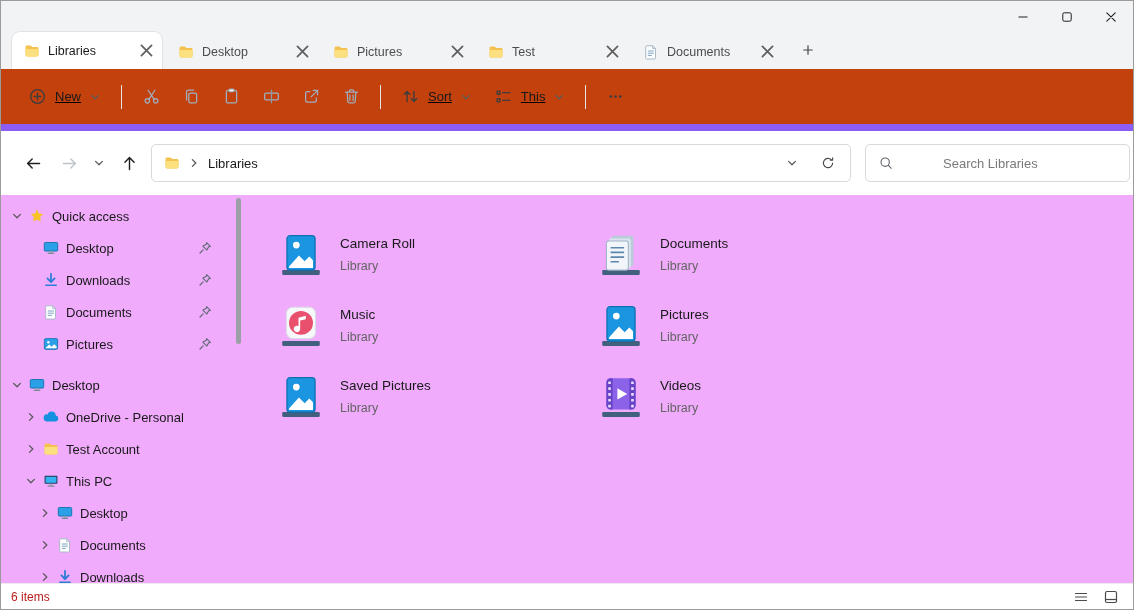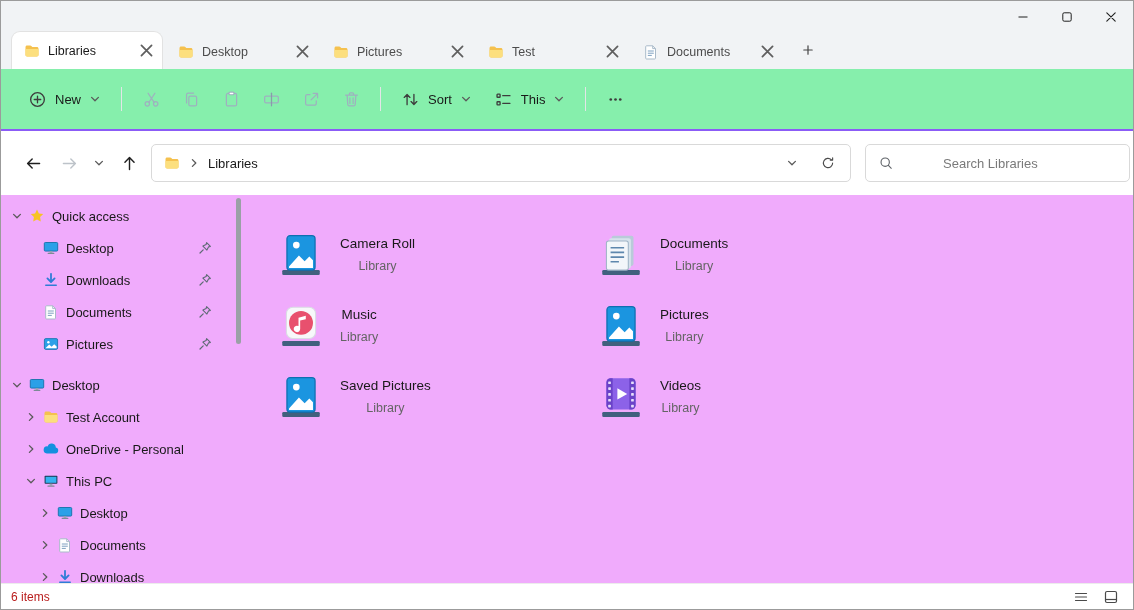--- a/index.html
+++ b/index.html
@@ -9,21 +9,21 @@
 .window{width:1134px;height:610px;border:1px solid #9b9b9b;display:flex;flex-direction:column;background:#fff;overflow:hidden;}
 .titlebar{position:relative;height:68px;flex:none;background:#f1f3f5;}
 .tab-strip{display:flex;align-items:flex-end;height:100%;padding-left:10px;}
 .tab{width:152px;height:35px;margin-right:3px;display:flex;align-items:center;gap:8px;padding:0 6px 0 12px;border-radius:9px 9px 0 0;font-size:12.5px;color:#4c4c4c;}
 .tab.active{background:#fff;height:38px;border:1px solid #e2e2e2;border-bottom:none;color:#191919;}
 .tab-label{flex:1;white-space:nowrap;overflow:hidden;text-overflow:ellipsis;}
 .tab-close{width:19px;height:19px;border-radius:4px;display:flex;align-items:center;justify-content:center;flex:none;}
 .new-tab-btn{width:28px;height:28px;margin:0 0 5px 8px;border:none;background:transparent;border-radius:5px;display:flex;align-items:center;justify-content:center;}
 .win-controls{position:absolute;top:0;right:0;display:flex;}
 .win-btn{width:44px;height:31px;border:none;background:transparent;display:flex;align-items:center;justify-content:center;}
-.toolbar{height:62px;flex:none;background:#86efac;border-bottom:2px solid #8b5cf6;display:flex;align-items:center;padding:0 16px;}
+.toolbar{height:62px;flex:none;background:#c2410c;border-bottom:7px solid #8b5cf6;display:flex;align-items:center;padding:0 16px;text-decoration:underline;}
 .tb-btn{display:flex;align-items:center;gap:8px;height:38px;padding:0 11px;border:none;background:transparent;border-radius:5px;font-size:13px;color:#191919;}
 .tb-actions{display:flex;align-items:center;}
 .tb-icon-btn{width:40px;height:38px;border:none;background:transparent;border-radius:5px;display:flex;align-items:center;justify-content:center;}
 .divider{width:1px;height:24px;background:#e3e5e7;margin:0 9px;flex:none;}
 .addressrow{height:64px;flex:none;background:#fff;display:flex;align-items:center;padding:0 14px;}
 .nav-btn{width:36px;height:34px;border:none;background:transparent;border-radius:5px;display:flex;align-items:center;justify-content:center;flex:none;}
 .nav-btn.narrow{width:24px;}
 .address-box{width:700px;height:38px;margin-left:4px;border:1px solid #d9d9d9;border-radius:5px;background:#fff;display:flex;align-items:center;padding:0 8px 0 12px;gap:8px;flex:none;}
 .address-path{font-size:13px;color:#191919;}
 .spacer{flex:1;}
@@ -40,21 +40,21 @@
 .side-row.level2{padding-left:38px;}
 .side-row.section-gap{margin-top:9px;}
 .tree-chevron{width:12px;height:12px;flex:none;margin-right:6px;display:flex;align-items:center;justify-content:center;}
 .side-label{margin-left:7px;white-space:nowrap;overflow:hidden;text-overflow:ellipsis;padding-right:26px;}
 .pin{position:absolute;right:22px;top:9px;width:14px;height:14px;}
 .side-scrollbar{position:absolute;top:3px;right:5px;width:5px;height:146px;border-radius:3px;background:#9aa0a6;}
 .content{flex:1;min-width:0;overflow:hidden;}
 .grid{display:grid;grid-template-columns:320px 320px;grid-auto-rows:71px;padding:24px 0 0 30px;}
 .tile{display:flex;align-items:center;gap:14px;border-radius:5px;width:300px;}
 .icon48{width:50px;height:50px;flex:none;}
-.tile-text{display:flex;flex-direction:column;gap:8px;min-width:0;align-items:center;}
+.tile-text{display:flex;flex-direction:column;gap:8px;min-width:0;}
 .tile-name{font-size:13.5px;color:#191919;}
 .tile-type{font-size:12.5px;color:#646464;}
 .statusbar{height:26px;flex:none;background:#fff;border-top:1px solid #ececec;display:flex;align-items:center;padding:0 10px;}
 .status-count{font-size:12px;color:#b91c1c;}
 .status-right{margin-left:auto;display:flex;align-items:center;gap:6px;}
 .status-btn{width:24px;height:20px;border:none;background:transparent;display:flex;align-items:center;justify-content:center;}
 .icon12{width:12px;height:12px;flex:none;display:inline-flex;}
 .icon16{width:16px;height:16px;flex:none;display:inline-flex;}
 .icon18{width:19px;height:19px;flex:none;display:inline-flex;}
 [data-icon] svg{width:100%;height:100%;display:block;}
@@ -445,40 +445,40 @@
               </svg>
             </span>
             <span class="side-label">Desktop</span>
           </div>
           <div class="side-row level1">
             <span class="tree-chevron" data-icon="chevron-right-small">
               <svg viewBox="0 0 12 12" fill="none" stroke="#5a5a5a" stroke-width="1.3" stroke-linecap="round" stroke-linejoin="round">
                 <path d="M4.4 2.6L7.8 6l-3.4 3.4"></path>
               </svg>
             </span>
+            <span class="icon16" data-icon="onedrive">
+              <svg viewBox="0 0 16 16">
+                <path d="M3.8 12.5h8.4a3 3 0 0 0 .6-5.94A4.2 4.2 0 0 0 4.6 5.4 3.4 3.4 0 0 0 3.8 12.5z" fill="#1490df"></path>
+              </svg>
+            </span>
+            <span class="side-label">OneDrive - Personal</span>
+          </div>
+          <div class="side-row level1">
+            <span class="tree-chevron" data-icon="chevron-right-small">
+              <svg viewBox="0 0 12 12" fill="none" stroke="#5a5a5a" stroke-width="1.3" stroke-linecap="round" stroke-linejoin="round">
+                <path d="M4.4 2.6L7.8 6l-3.4 3.4"></path>
+              </svg>
+            </span>
             <span class="icon16" data-icon="folder">
               <svg viewBox="0 0 16 16">
                 <path d="M1.5 4.2c0-.9.7-1.6 1.6-1.6h3.1c.4 0 .8.2 1.1.5l1 1h4.6c.9 0 1.6.7 1.6 1.6v6.1c0 .9-.7 1.6-1.6 1.6H3.1c-.9 0-1.6-.7-1.6-1.6V4.2z" fill="#f5c14e"></path>
                 <path d="M1.5 6h13v5.8c0 .9-.7 1.6-1.6 1.6H3.1c-.9 0-1.6-.7-1.6-1.6V6z" fill="#fcdf7e"></path>
               </svg>
             </span>
             <span class="side-label">Test Account</span>
-          </div>
-          <div class="side-row level1">
-            <span class="tree-chevron" data-icon="chevron-right-small">
-              <svg viewBox="0 0 12 12" fill="none" stroke="#5a5a5a" stroke-width="1.3" stroke-linecap="round" stroke-linejoin="round">
-                <path d="M4.4 2.6L7.8 6l-3.4 3.4"></path>
-              </svg>
-            </span>
-            <span class="icon16" data-icon="onedrive">
-              <svg viewBox="0 0 16 16">
-                <path d="M3.8 12.5h8.4a3 3 0 0 0 .6-5.94A4.2 4.2 0 0 0 4.6 5.4 3.4 3.4 0 0 0 3.8 12.5z" fill="#1490df"></path>
-              </svg>
-            </span>
-            <span class="side-label">OneDrive - Personal</span>
           </div>
           <div class="side-row level1">
             <span class="tree-chevron" data-icon="chevron-down-small">
               <svg viewBox="0 0 12 12" fill="none" stroke="#5a5a5a" stroke-width="1.3" stroke-linecap="round" stroke-linejoin="round">
                 <path d="M2.6 4.4L6 7.8l3.4-3.4"></path>
               </svg>
             </span>
             <span class="icon16" data-icon="this-pc">
               <svg viewBox="0 0 16 16">
                 <rect x="1.6" y="2.8" width="12.8" height="8" rx="0.8" fill="#1b3a57"></rect>

